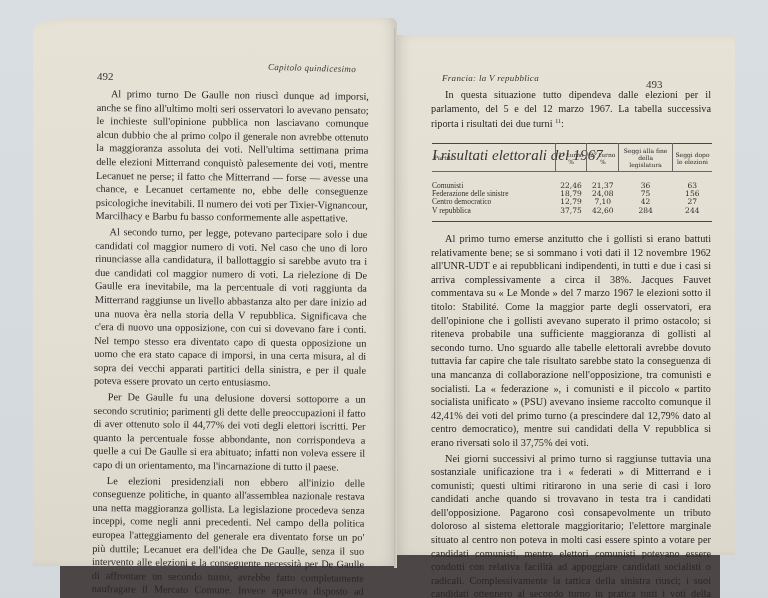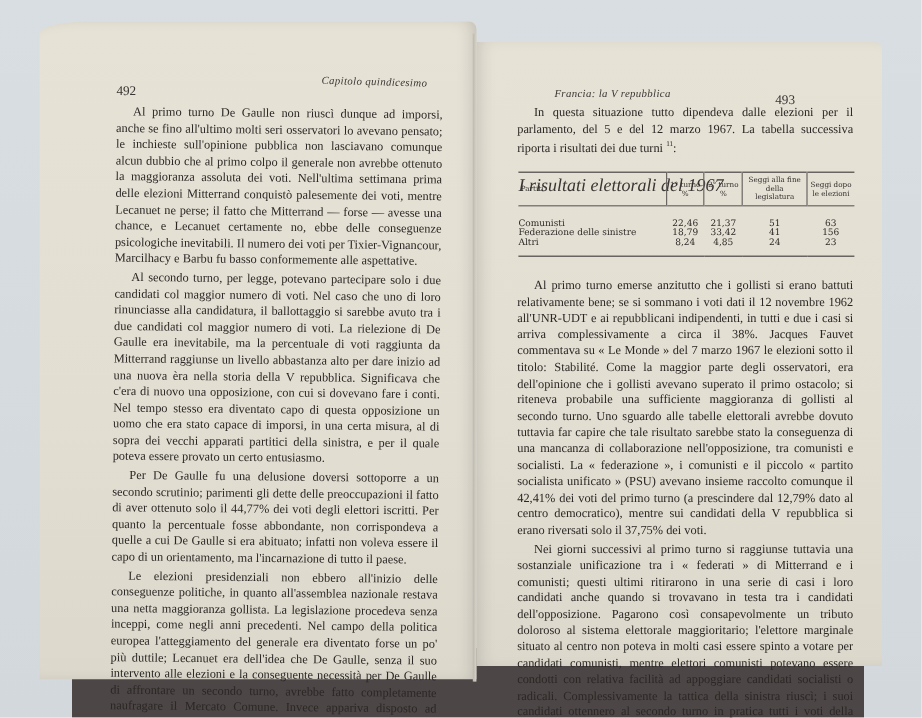--- a/index.html
+++ b/index.html
@@ -49,21 +49,21 @@
     border-collapse:collapse; font-family:"DejaVu Serif","Liberation Serif",serif;
     font-size:7.5px; color:#2e2b29;
     border-top:1.2px solid #4a4644; border-bottom:1.2px solid #4a4644;
   }
   table.results th {
     font-weight:normal; font-size:6px; line-height:7px; padding:3px 2px;
     border-bottom:1px solid #6a6664; border-left:1px solid #6a6664; text-align:center;
   }
   table.results th:first-child { border-left:none; text-align:left; }
   table.results td { padding:0 4px; line-height:8.2px; text-align:center; }
-  table.results td:first-child { text-align:left; padding-left:0; }
+  table.results td:first-child { text-align:left; padding-left:0;font-family:Liberation Serif, serif; }
   table.results tr.spacer td { height:10px; }
   table.results tr.end td { height:6px; }
   sup { font-size:6px; }
 </style>
 </head>
 <body>
 
 <div class="shadow"></div>
 
 <div class="page left"></div>
@@ -73,21 +73,21 @@
 <div class="pgnum" style="left:97px;top:70px;">492</div>
 <div class="runhead" style="left:268px;top:63px;transform:rotate(1.5deg);">Capitolo quindicesimo</div>
 
 <div class="text left-text">
   <p>Al primo turno De Gaulle non riuscì dunque ad imporsi, anche se fino all'ultimo molti seri osservatori lo avevano pensato; le inchieste sull'opinione pubblica non lasciavano comunque alcun dubbio che al primo colpo il generale non avrebbe ottenuto la maggioranza assoluta dei voti. Nell'ultima settimana prima delle elezioni Mitterrand conquistò palesemente dei voti, mentre Lecanuet ne perse; il fatto che Mitterrand — forse — avesse una chance, e Lecanuet certamente no, ebbe delle conseguenze psicologiche inevitabili. Il numero dei voti per Tixier-Vignancour, Marcilhacy e Barbu fu basso conformemente alle aspettative.</p>
   <p>Al secondo turno, per legge, potevano partecipare solo i due candidati col maggior numero di voti. Nel caso che uno di loro rinunciasse alla candidatura, il ballottaggio si sarebbe avuto tra i due candidati col maggior numero di voti. La rielezione di De Gaulle era inevitabile, ma la percentuale di voti raggiunta da Mitterrand raggiunse un livello abbastanza alto per dare inizio ad una nuova èra nella storia della V repubblica. Significava che c'era di nuovo una opposizione, con cui si dovevano fare i conti. Nel tempo stesso era diventato capo di questa opposizione un uomo che era stato capace di imporsi, in una certa misura, al di sopra dei vecchi apparati partitici della sinistra, e per il quale poteva essere provato un certo entusiasmo.</p>
   <p>Per De Gaulle fu una delusione doversi sottoporre a un secondo scrutinio; parimenti gli dette delle preoccupazioni il fatto di aver ottenuto solo il 44,77% dei voti degli elettori iscritti. Per quanto la percentuale fosse abbondante, non corrispondeva a quelle a cui De Gaulle si era abituato; infatti non voleva essere il capo di un orientamento, ma l'incarnazione di tutto il paese.</p>
   <p>Le elezioni presidenziali non ebbero all'inizio delle conseguenze politiche, in quanto all'assemblea nazionale restava una netta maggioranza gollista. La legislazione procedeva senza inceppi, come negli anni precedenti. Nel campo della politica europea l'atteggiamento del generale era diventato forse un po' più duttile; Lecanuet era dell'idea che De Gaulle, senza il suo intervento alle elezioni e la conseguente necessità per De Gaulle di affrontare un secondo turno, avrebbe fatto completamente naufragare il Mercato Comune. Invece appariva disposto ad accettare un consolidamento delle funzioni economiche del MEC, mentre energicamente rifiutava una estensione delle sue funzioni politiche.</p>
 </div>
 
-<div class="runhead" style="left:442px;top:73px;margin-left:20px;">Francia: la V repubblica</div>
+<div class="runhead" style="left:442px;top:73px;">Francia: la V repubblica</div>
 <div class="pgnum" style="left:646px;top:78px;">493</div>
 
 <div class="text right-text-a">
   <p><span>In questa situazione tutto dipendeva dalle elezioni per il parlamento, del 5 e del 12 marzo 1967. La tabella successiva riporta i risultati dei due turni</span> <sup>11</sup><span>:</span></p>
 </div>
 
 <div class="tbl-caption">I risultati elettorali del 1967</div>
 
 <table class="results">
   <thead>
@@ -100,36 +100,43 @@
     </tr>
   </thead>
   <tbody>
     <tr class="spacer">
         <td colspan="5"></td>
       </tr>
     <tr>
       <td>Comunisti</td>
       <td>22,46</td>
       <td>21,37</td>
-      <td>51</td>
+      <td>36</td>
       <td>63</td>
     </tr>
     <tr>
       <td>Federazione delle sinistre</td>
       <td>18,79</td>
-      <td>33,42</td>
-      <td>41</td>
+      <td>24,08</td>
+      <td>75</td>
       <td>156</td>
     </tr>
     <tr>
-      <td>Altri</td>
-      <td>8,24</td>
-      <td>4,85</td>
-      <td>24</td>
-      <td>23</td>
+      <td>Centro democratico</td>
+      <td>12,79</td>
+      <td>7,10</td>
+      <td>42</td>
+      <td>27</td>
+    </tr>
+    <tr>
+      <td>V repubblica</td>
+      <td>37,75</td>
+      <td>42,60</td>
+      <td>284</td>
+      <td>244</td>
     </tr>
     <tr class="end">
         <td colspan="5"></td>
       </tr>
   </tbody>
 </table>
 
 <div class="text right-text-b">
   <p>Al primo turno emerse anzitutto che i gollisti si erano battuti relativamente bene; se si sommano i voti dati il 12 novembre 1962 all'UNR-UDT e ai repubblicani indipendenti, in tutti e due i casi si arriva complessivamente a circa il 38%. Jacques Fauvet commentava su « Le Monde » del 7 marzo 1967 le elezioni sotto il titolo: Stabilité. Come la maggior parte degli osservatori, era dell'opinione che i gollisti avevano superato il primo ostacolo; si riteneva probabile una sufficiente maggioranza di gollisti al secondo turno. Uno sguardo alle tabelle elettorali avrebbe dovuto tuttavia far capire che tale risultato sarebbe stato la conseguenza di una mancanza di collaborazione nell'opposizione, tra comunisti e socialisti. La « federazione », i comunisti e il piccolo « partito socialista unificato » (PSU) avevano insieme raccolto comunque il 42,41% dei voti del primo turno (a prescindere dal 12,79% dato al centro democratico), mentre sui candidati della V repubblica si erano riversati solo il 37,75% dei voti.</p>
   <p>Nei giorni successivi al primo turno si raggiunse tuttavia una sostanziale unificazione tra i « federati » di Mitterrand e i comunisti; questi ultimi ritirarono in una serie di casi i loro candidati anche quando si trovavano in testa tra i candidati dell'opposizione. Pagarono così consapevolmente un tributo doloroso al sistema elettorale maggioritario; l'elettore marginale situato al centro non poteva in molti casi essere spinto a votare per candidati comunisti, mentre elettori comunisti potevano essere condotti con relativa facilità ad appoggiare candidati socialisti o radicali. Complessivamente la tattica della sinistra riuscì; i suoi candidati ottennero al secondo turno in pratica tutti i voti della sinistra, e in alcuni casi,</p>

